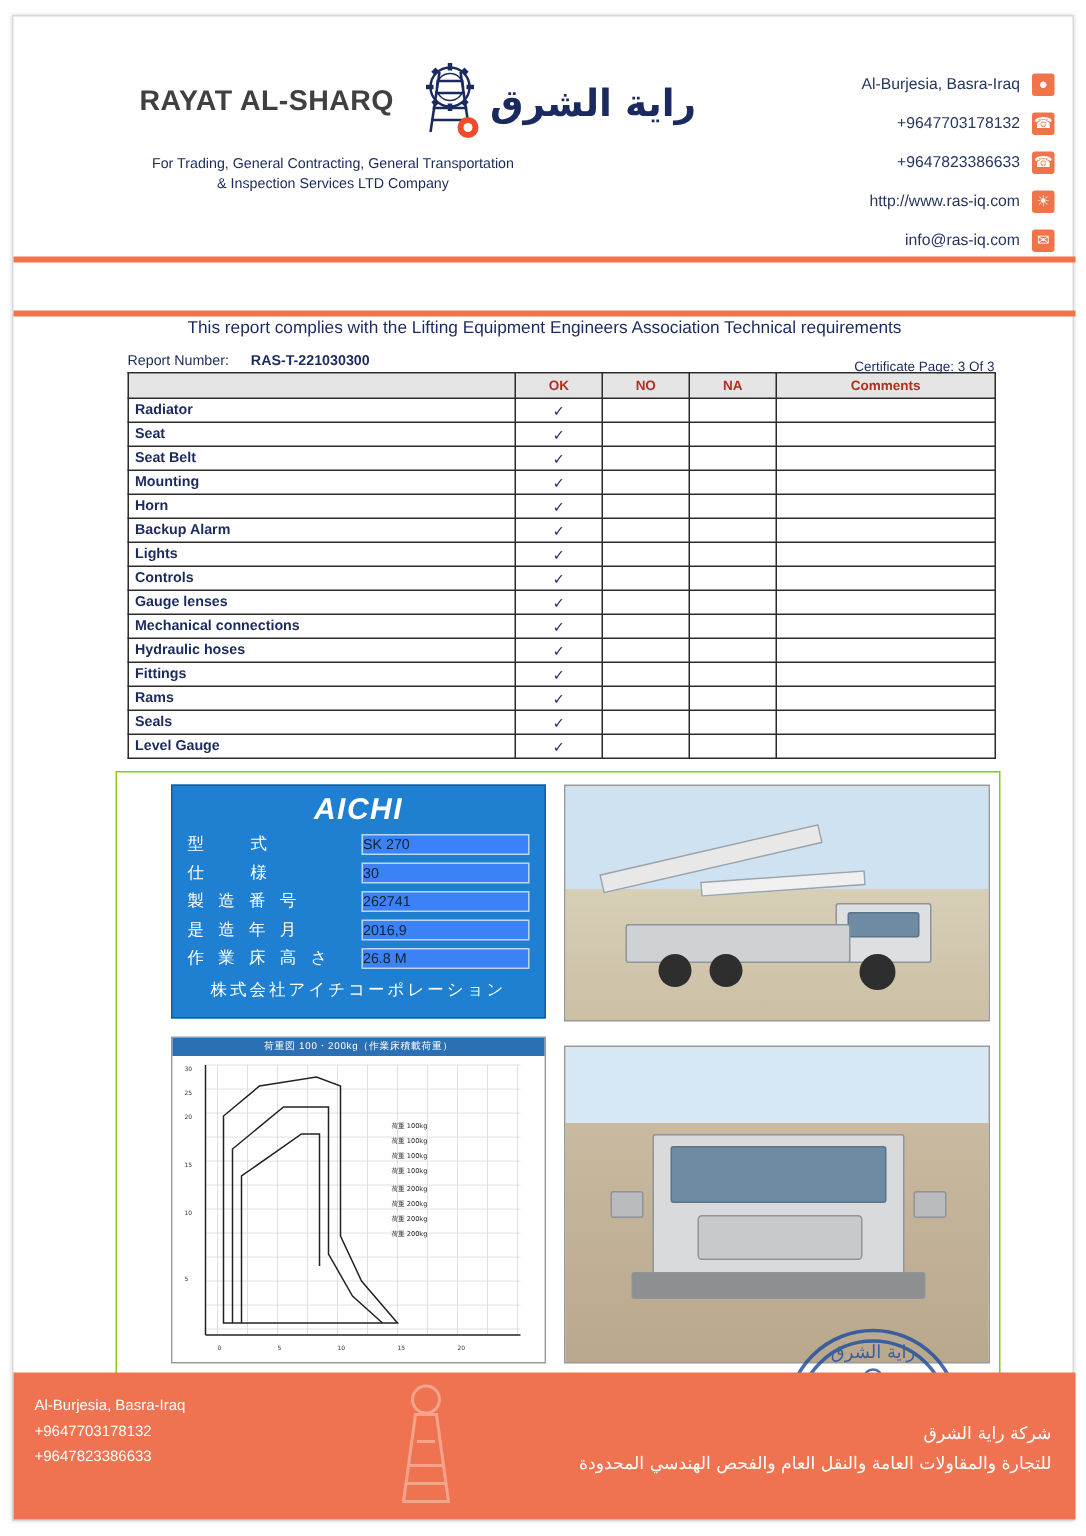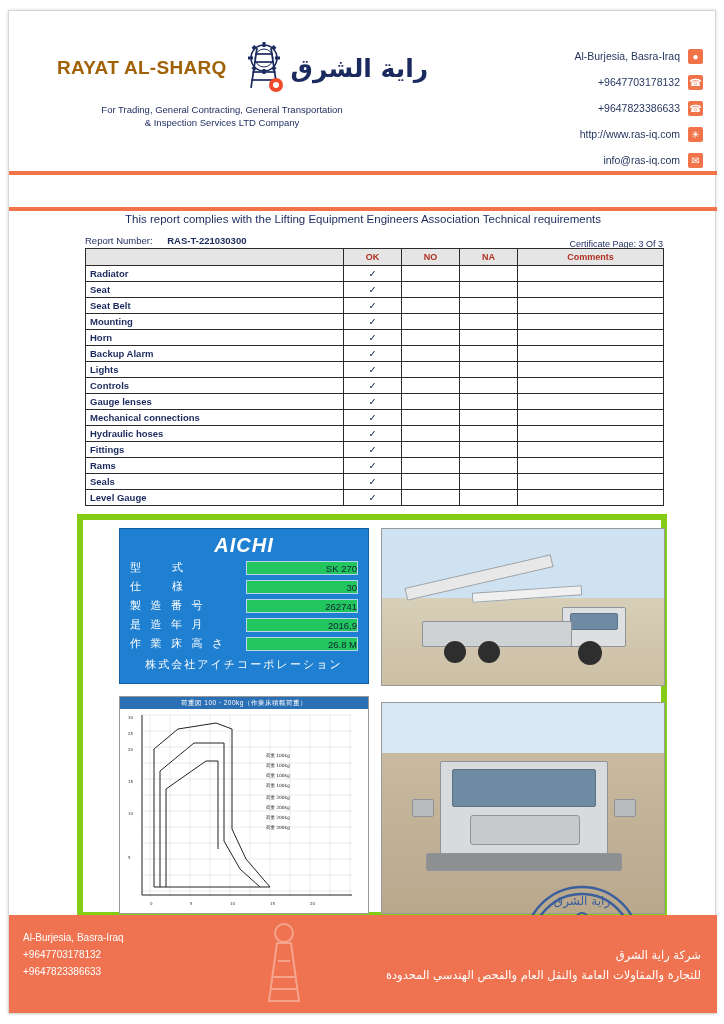--- a/index.html
+++ b/index.html
@@ -37,23 +37,24 @@
   }
   .logo-row {
     display: flex;
     align-items: center;
     height: 54px;
   }
   .logo-en {
     font-family: "Liberation Sans", sans-serif;
     font-weight: bold;
     font-size: 19px;
-    color: #a16207;
+    color: #404040;
     letter-spacing: .3px;
     white-space: nowrap;
+    margin-left: 36px;
   }
   .logo-mark {
     position: relative;
     width: 56px; height: 52px;
     margin: 0 4px;
     flex: 0 0 56px;
   }
   .logo-ar {
     font-family: "DejaVu Sans", sans-serif;
     font-weight: bold;
@@ -169,21 +170,21 @@
   col.c-ok   { width: 58px; }
   col.c-no   { width: 58px; }
   col.c-na   { width: 58px; }
   col.c-com  { width: 146px; }
 
   
   .media {
     position: absolute;
     left: 68px; top: 503px;
     width: 590px; height: 404px;
-    border: 6px solid #84cc16;
+    border: 1px solid #84cc16;
     background: #fff;
   }
   .plate {
     position: absolute;
     left: 36px; top: 8px;
     width: 250px; height: 156px;
     background: #1f7fd0;
     border: 1px solid #0f5fa0;
   }
   .plate .brand {
@@ -203,24 +204,24 @@
   }
   .plate .plabel {
     flex: 0 0 116px;
     color: #fff;
     font-family: "DejaVu Sans", sans-serif;
     font-size: 11px;
     letter-spacing: 3px;
   }
   .plate .pval {
     flex: 1;
-    background: #22c55e;
+    background: #3b82f6;
     color: #123;
     font-size: 9.5px;
-    text-align: right;
+    text-align: left;
     height: 14px;
     line-height: 14px;
     border: 1px solid #b9d6ee;
   }
   .plate .pfoot {
     text-align: center;
     color: #fff;
     font-family: "DejaVu Sans", sans-serif;
     font-size: 11px;
     letter-spacing: 2px;

